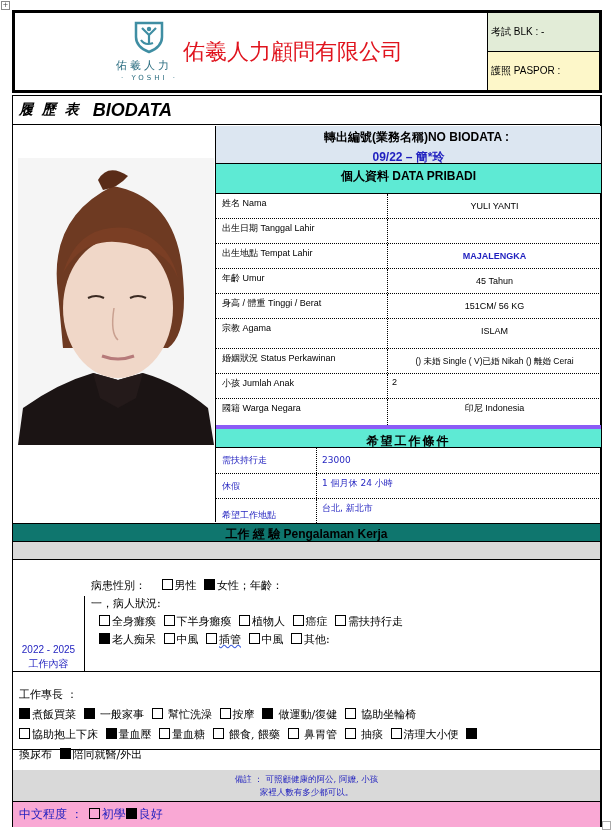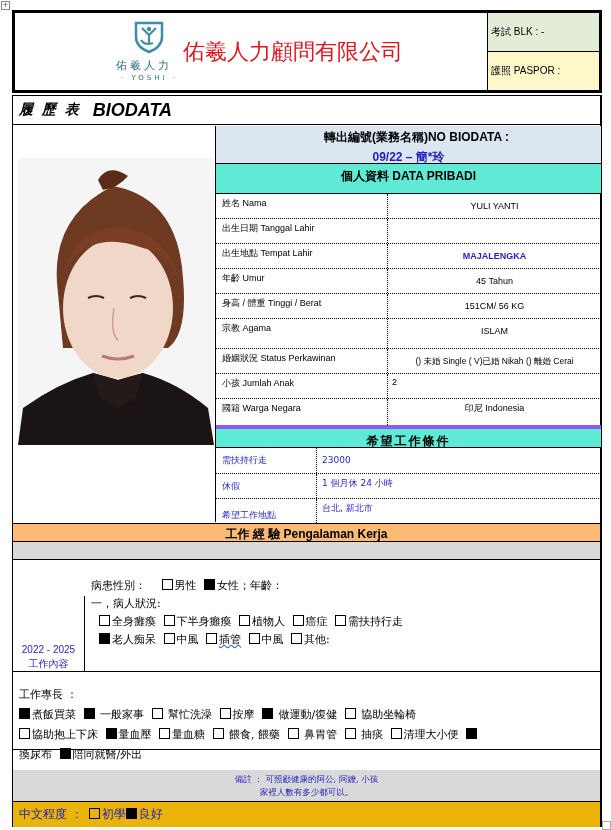--- a/index.html
+++ b/index.html
@@ -46,36 +46,36 @@
   .kv-val { flex: 1; font-size: 9px; text-align: center; padding-top: 7px; font-family: "Liberation Sans", sans-serif; }
   .kv-val.left { text-align: left; padding-left: 4px; padding-top: 3px; }
   .kv-val.blue { color: #1f1fbf; font-weight: bold; }
 
   .wish-head { height: 23px; padding-top: 4px; font-family: "DejaVu Serif", serif; font-size: 12px; letter-spacing: 2px; border-top: 4px solid #8b5cf6; }
   .wish-row { display: flex; border-bottom: 1px dotted #000; color: #1f1fbf; }
   .wish-row:last-child { border-bottom: none; }
   .wish-key { width: 101px; border-right: 1px dotted #000; font-size: 9px; padding: 6px 0 0 6px; }
   .wish-val { flex: 1; font-size: 9px; padding: 3px 0 0 5px; }
 
-  .exp-head { position: absolute; left: 0; top: 427px; width: 100%; height: 19px; background: #fdba74; border-top: 1px solid #000; border-bottom: 1px solid #000; text-align: center; font-size: 12px; font-weight: bold; font-family: "Liberation Sans", sans-serif; padding-top: 2px; }
+  .exp-head { position: absolute; left: 0; top: 427px; width: 100%; height: 19px; background: #0f766e; border-top: 1px solid #000; border-bottom: 1px solid #000; text-align: center; font-size: 12px; font-weight: bold; font-family: "Liberation Sans", sans-serif; padding-top: 2px; }
   .exp-gray { position: absolute; left: 0; top: 446px; width: 100%; height: 18px; background: #d9d9d9; border-bottom: 1px solid #000; }
   .exp-body { position: absolute; left: 0; top: 464px; width: 100%; height: 112px; border-bottom: 1px solid #000; display: flex; }
   .exp-period { width: 72px; border-right: 1px solid #000; color: #1f1fbf; text-align: center; padding-top: 47px; font-size: 10px; font-family: "Liberation Sans", sans-serif; line-height: 14px; margin-top: 36px; }
   .exp-content { flex: 1; padding: 17px 0 0 6px; font-family: "DejaVu Serif", serif; font-size: 11px; line-height: 18px; }
   .exp-content .ind { padding-left: 4px; }
 
   .cb { display: inline-block; width: 11px; height: 11px; border: 1px solid #000; vertical-align: -1px; margin-right: 2px; margin-left: 4px; }
   .cb.on { background: #000; }
   .squiggle { text-decoration: underline wavy #3b5bdb; }
 
   .skills { position: absolute; left: 0; top: 577px; width: 100%; height: 77px; padding: 12px 0 0 6px; font-family: "DejaVu Serif", serif; font-size: 11px; line-height: 20px; border-bottom: 1px solid #000; }
   .skills .cb { margin-left: 0; }
 
   .note { position: absolute; left: 0; top: 674px; width: 100%; height: 32px; background: #d9d9d9; border-bottom: 1px solid #000; text-align: center; color: #1f1fbf; font-size: 8.5px; font-family: "DejaVu Serif", serif; padding-top: 3px; line-height: 13px; }
-  .chinese-level { position: absolute; left: 0; top: 706px; width: 100%; height: 25px; background: #eab308; color: #1f1fbf; font-family: "DejaVu Serif", serif; font-size: 12px; padding: 4px 0 0 6px; }
+  .chinese-level { position: absolute; left: 0; top: 706px; width: 100%; height: 25px; background: #f9a8d4; color: #1f1fbf; font-family: "DejaVu Serif", serif; font-size: 12px; padding: 4px 0 0 6px; }
   .chinese-level .cb { margin-left: 2px; }
 </style>
 </head>
 <body>
 
 <div class="corner-handle">+</div>
 
 <div class="header">
   <div class="header-logo-area">
     <div class="logo">

